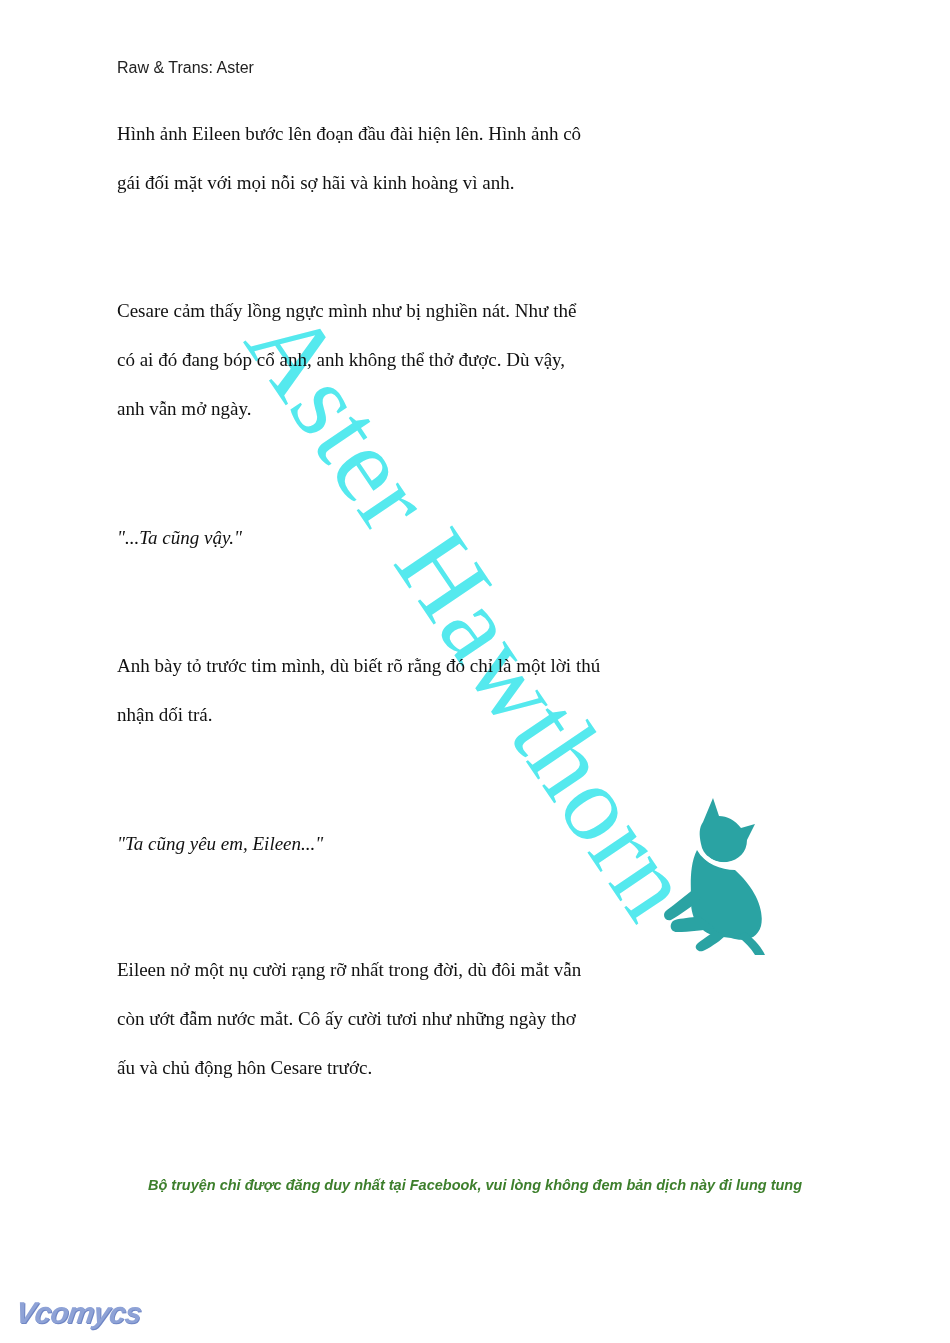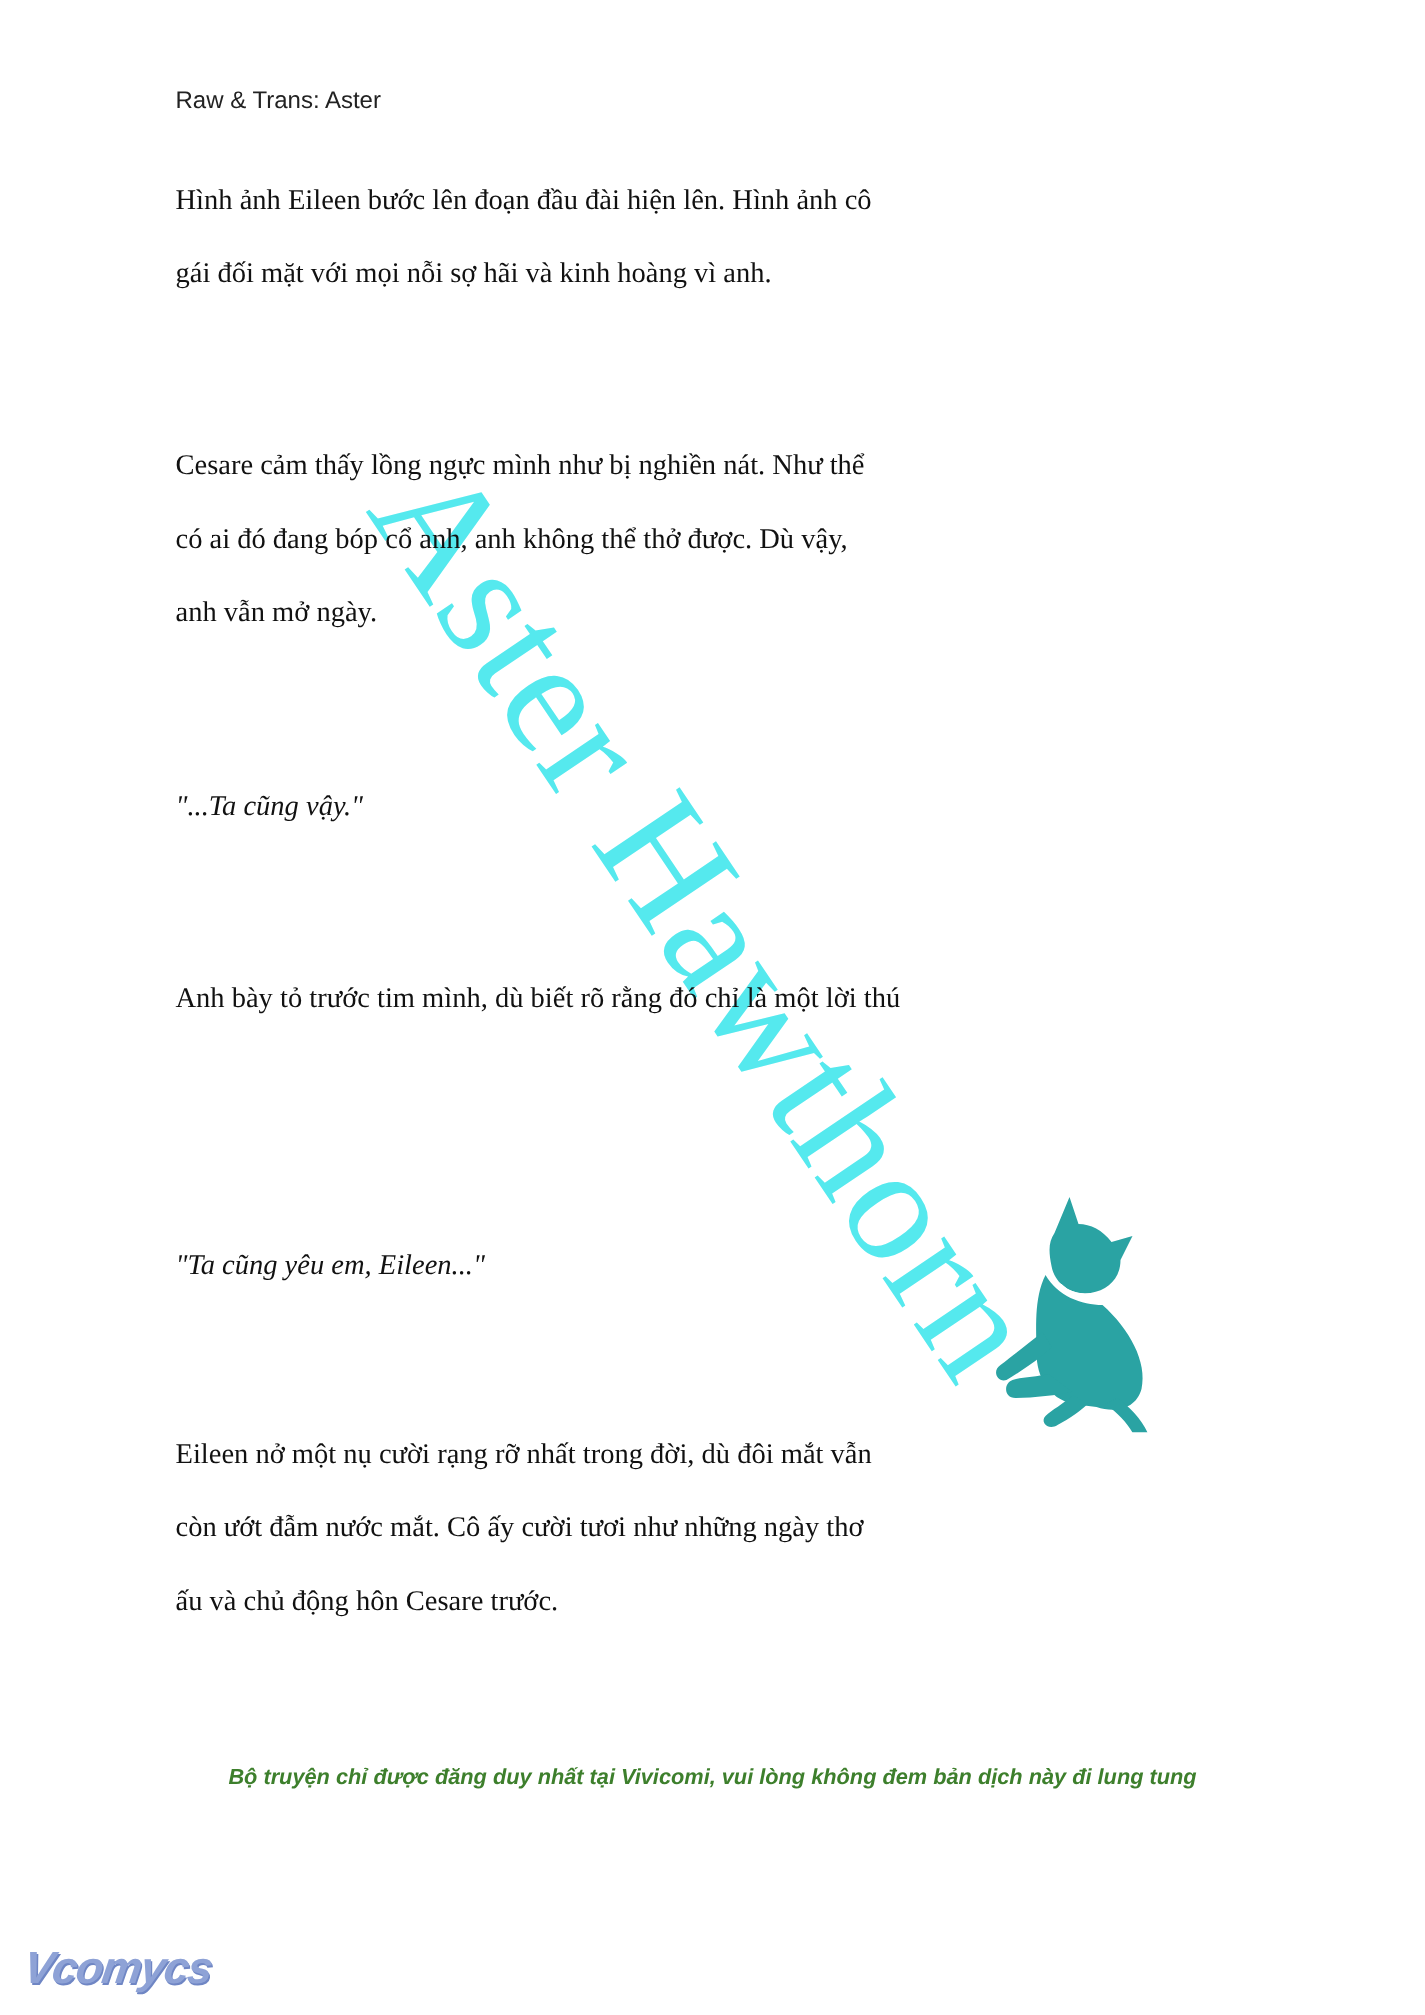--- a/index.html
+++ b/index.html
@@ -131,29 +131,30 @@
   <span class="line">có ai đó đang bóp cổ anh, anh không thể thở được. Dù vậy,</span>
   <span class="line">anh vẫn mở ngày.</span>
 </p>
 
 <p class="para italic" style="top:513px;">
   <span class="line">"...Ta cũng vậy."</span>
 </p>
 
 <p class="para" style="top:641px;">
   <span class="line">Anh bày tỏ trước tim mình, dù biết rõ rằng đó chỉ là một lời thú</span>
+  <span class="line">nhận dối trá.</span>
 </p>
 
 <p class="para italic" style="top:819px;">
   <span class="line">"Ta cũng yêu em, Eileen..."</span>
 </p>
 
 <p class="para" style="top:945px;">
   <span class="line">Eileen nở một nụ cười rạng rỡ nhất trong đời, dù đôi mắt vẫn</span>
   <span class="line">còn ướt đẫm nước mắt. Cô ấy cười tươi như những ngày thơ</span>
   <span class="line">ấu và chủ động hôn Cesare trước.</span>
 </p>
 
 <div class="footer-notes">
-  <span class="fline">Bộ truyện chỉ được đăng duy nhất tại Vivicomi, vui lòng không đem bản dịch này đi lung tung</span>
+  <span class="fline">Bộ truyện chỉ được đăng duy nhất tại Facebook, vui lòng không đem bản dịch này đi lung tung</span>
 </div>
 
 <div class="logo">Vcomycs</div>
 
 </body></html>

